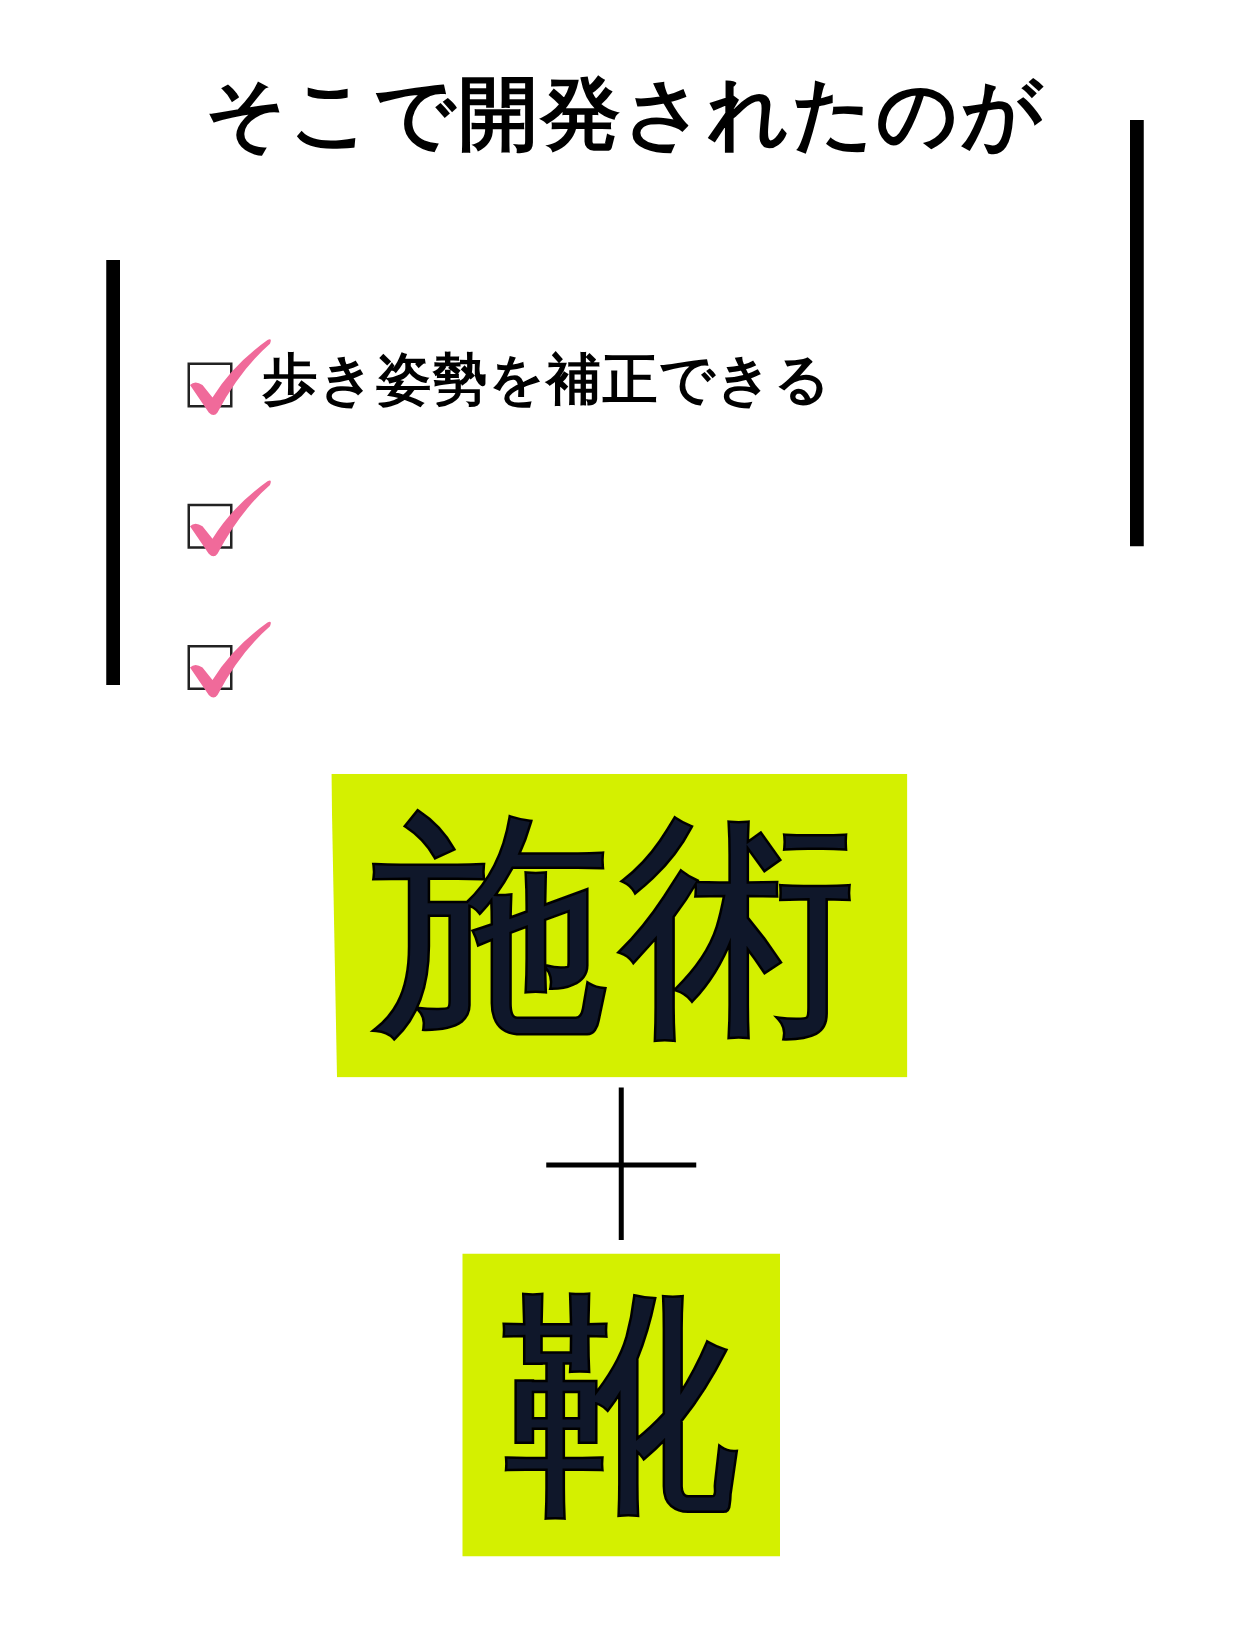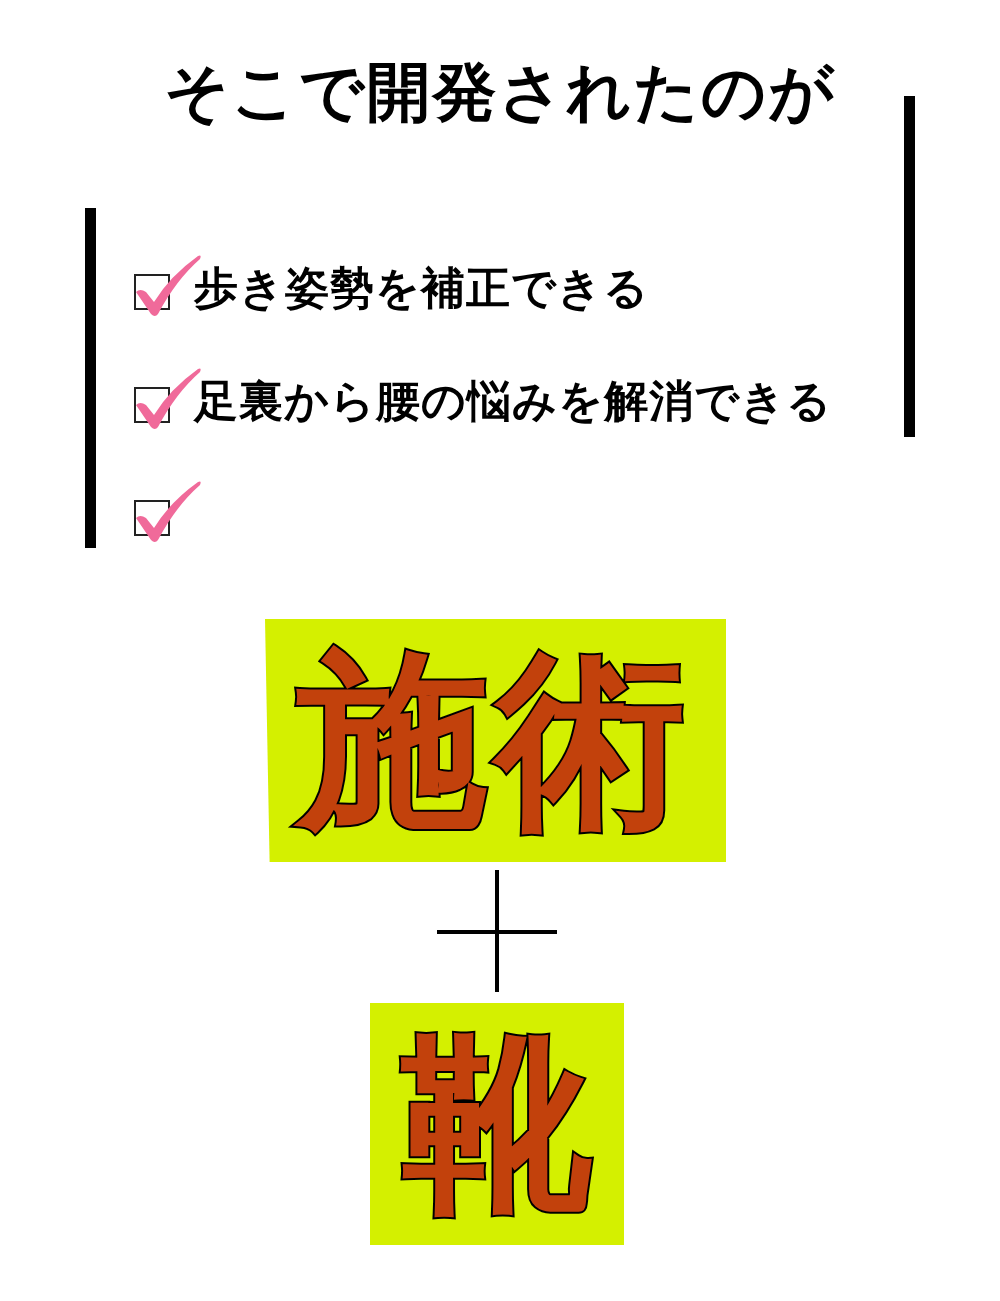--- a/index.html
+++ b/index.html
@@ -3,33 +3,33 @@
 <meta charset="utf-8">
 <style>
   html, body { margin: 0; padding: 0; background: #ffffff; }
   body { width: 1000px; height: 1301px; position: relative; overflow: hidden;
          font-family: "DejaVu Sans", "Liberation Sans", sans-serif; color: #000; }
   .heading { position: absolute; left: 0; top: 52px; width: 1000px; text-align: center;
              font-size: 64px; font-weight: bold; letter-spacing: 2px; line-height: 80px; }
   .bar { position: absolute; background: #000; width: 11px; }
   .bar-left { left: 85px; top: 208px; height: 340px; }
   .bar-right { left: 904px; top: 96px; height: 341px; }
-  .list { position: absolute; left: 130px; top: 222px; margin: 0; padding: 0; list-style: none; }
+  .list { position: absolute; left: 130px; top: 222px; margin: 16px; padding: 0; list-style: none; }
   .list-item { position: relative; height: 113px; display: flex; align-items: center; }
   .checkbox { position: relative; width: 40px; height: 40px; margin-top: 18px; margin-right: 24px; }
   .checkbox .box { position: absolute; left: 4px; top: 6px; width: 36px; height: 36px;
                    border: 2.5px solid #222; box-sizing: border-box; background: #fff; }
   .checkbox svg { position: absolute; left: 0; top: -28px; overflow: visible; }
   .item-label { font-size: 44px; font-weight: bold; line-height: 60px; margin-top: 18px; letter-spacing: 1px; }
   .lime-box { position: absolute; background: #d4f000; display: flex; align-items: center;
               justify-content: center; }
   .box-top { left: 265px; top: 619px; width: 461px; height: 243px;
              clip-path: polygon(0 0, 100% 0, 100% 100%, 1% 100%); }
   .box-bottom { left: 370px; top: 1003px; width: 254px; height: 242px; }
-  .outline-text { font-weight: bold; color: #c2410c; -webkit-text-stroke: 4px #000;
+  .outline-text { font-weight: normal; color: #0f172a; -webkit-text-stroke: 4px #000;
                   paint-order: stroke fill; letter-spacing: 8px; line-height: 1; }
   .box-top .outline-text { font-size: 190px; }
   .box-bottom .outline-text { font-size: 190px; letter-spacing: 0; }
   .plus { position: absolute; left: 437px; top: 870px; width: 120px; height: 122px; }
   .plus .h { position: absolute; left: 0; top: 60px; width: 120px; height: 4px; background: #000; }
   .plus .v { position: absolute; left: 58px; top: 0; width: 4px; height: 122px; background: #000; }
 </style>
 </head>
 <body>
 
@@ -48,21 +48,20 @@
     </span>
     <span class="item-label">歩き姿勢を補正できる</span>
   </li>
   <li class="list-item">
     <span class="checkbox">
       <span class="box"></span>
       <svg width="80" height="80" viewBox="0 0 80 80">
           <path d="M6 52 Q10 48 16 52 L24 62 Q40 36 68 16 Q72 14 70 19 Q46 40 28 74 Q25 78 21 74 Z" fill="#f06a9a"></path>
         </svg>
     </span>
-    <span class="item-label">足裏から腰の悩みを解消できる</span>
   </li>
   <li class="list-item">
     <span class="checkbox">
       <span class="box"></span>
       <svg width="80" height="80" viewBox="0 0 80 80">
           <path d="M6 52 Q10 48 16 52 L24 62 Q40 36 68 16 Q72 14 70 19 Q46 40 28 74 Q25 78 21 74 Z" fill="#f06a9a"></path>
         </svg>
     </span>
   </li>
 </ul>

